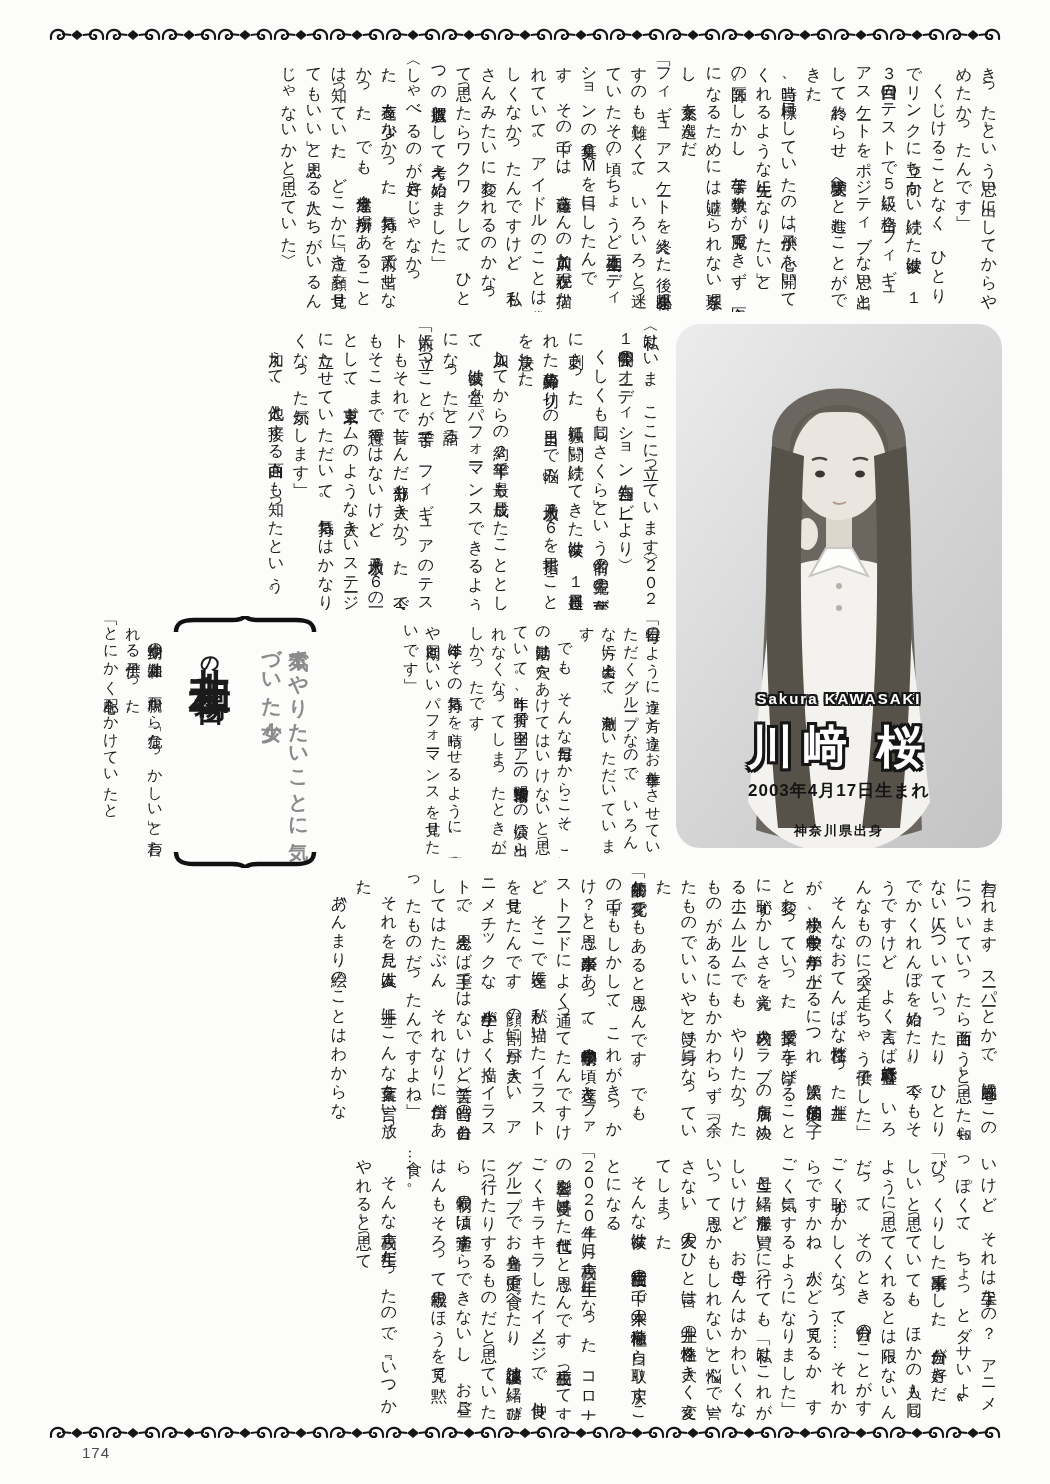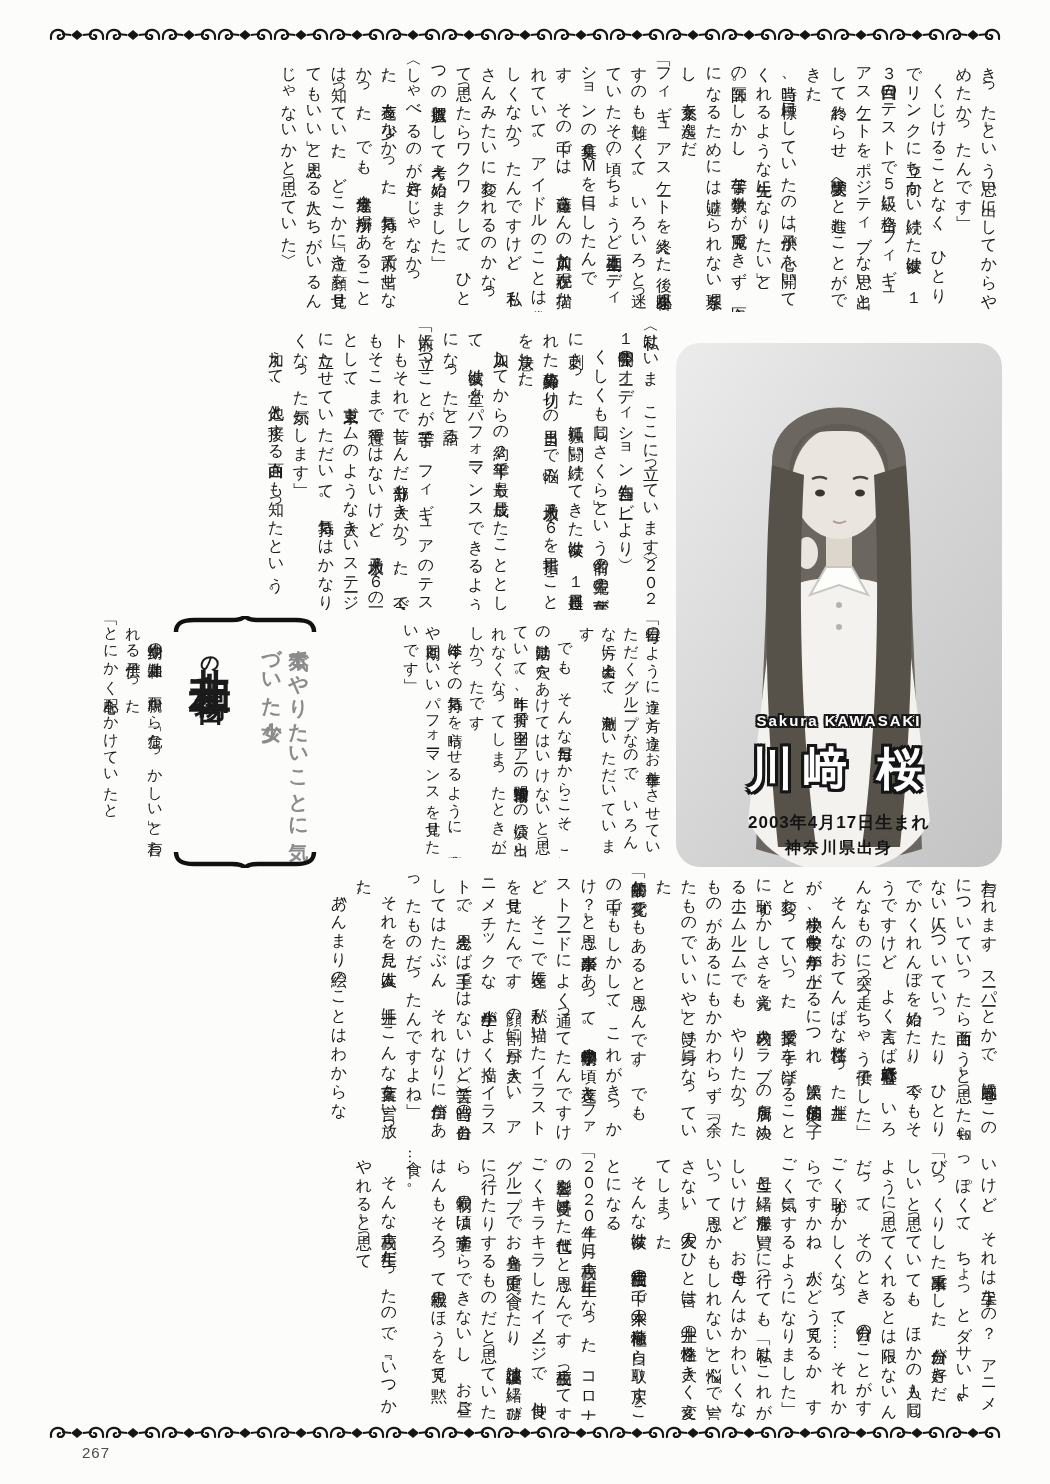--- a/index.html
+++ b/index.html
@@ -40,39 +40,39 @@
               justify-content:space-between; padding:3px 10px 3px 14px; }
   .hl-kicker { writing-mode:vertical-rl; height:210px; font-size:20px; line-height:27px;
                font-weight:bold; color:#8b8b8b; letter-spacing:1px; }
   .hl-name { writing-mode:vertical-rl; height:214px; letter-spacing:0; }
   .hl-name .n1 { font-size:42px; font-weight:bold; letter-spacing:3px; }
   .hl-name .n2 { font-size:19px; font-weight:bold; }
   .hl-name .n3 { font-size:31px; font-weight:bold; letter-spacing:2px; }
 
   
   .photo-card {
-    position:absolute; right:0; top:25px; width:326px; height:524px;
+    position:absolute; right:0; top:6px; width:326px; height:524px;
     border-radius:24px; overflow:hidden;
     background:linear-gradient(125deg,#ececec 0%,#d4d4d4 55%,#c3c3c3 100%);
     padding-left:44px;
   }
   .portrait { position:absolute; inset:0; width:100%; height:100%; }
   .photo-caption { position:absolute; left:0; right:0; bottom:8px; text-align:center; }
   .cap-en {
     font-size:15px; font-weight:bold; letter-spacing:2px; color:#ffffff;
     text-shadow:-2px -2px 0 #161616,2px -2px 0 #161616,-2px 2px 0 #161616,2px 2px 0 #161616,
                 -2px 0 0 #161616,2px 0 0 #161616,0 -2px 0 #161616,0 2px 0 #161616;
   }
   .cap-jp {
     font-size:46px; font-weight:bold; letter-spacing:8px; color:#ffffff; margin-top:10px;
     text-shadow:-3px -3px 0 #161616,3px -3px 0 #161616,-3px 3px 0 #161616,3px 3px 0 #161616,
                 -3px 0 0 #161616,3px 0 0 #161616,0 -3px 0 #161616,0 3px 0 #161616;
   }
-  .cap-birth  { font-size:17px; font-weight:bold; color:#141414; margin-top:10px; letter-spacing:1px; }
-  .cap-origin { font-size:16px; font-weight:bold; color:#141414; margin-top:4px; letter-spacing:2px; }
+  .cap-birth  { font-size:17px; font-weight:bold; color:#141414; letter-spacing:1px; }
+  .cap-origin { font-size:13px; font-weight:bold; color:#141414; margin-top:20px; letter-spacing:2px; }
 
   .page-num { position:absolute; left:82px; top:1444px; font-size:15px; color:#4a4a4a; letter-spacing:1px; }
 </style>
 </head>
 <body>
 
 <div class="page">
 
   <svg class="orn orn-top" viewBox="0 0 952 18">
     <defs>
@@ -210,14 +210,14 @@
       <use href="#ornB" x="504"></use>
       <use href="#ornB" x="560"></use>
       <use href="#ornB" x="616"></use>
     <use href="#ornB" x="672"></use>
       <use href="#ornB" x="728"></use>
       <use href="#ornB" x="784"></use>
       <use href="#ornB" x="840"></use>
     <use href="#ornB" x="896"></use>
   </svg>
 
-  <div class="page-num">267</div>
+  <div class="page-num">174</div>
 </div>
 
 </body></html>

